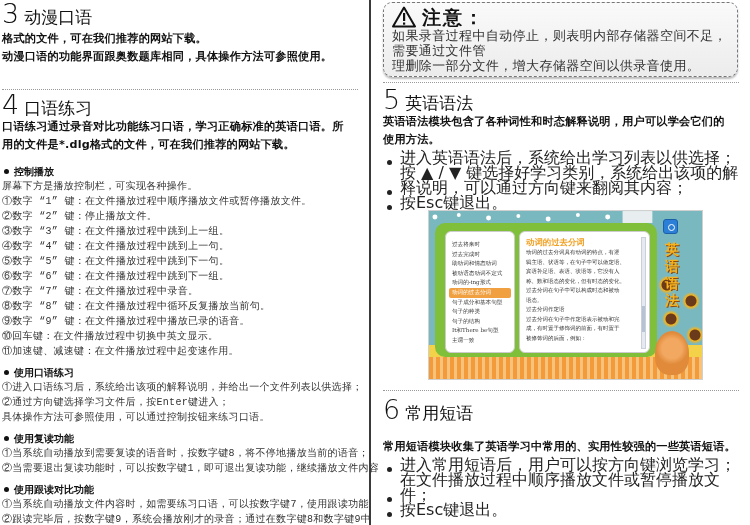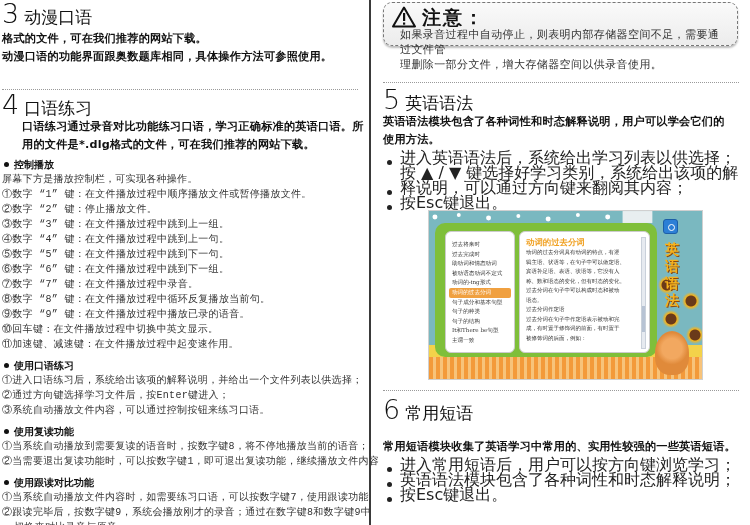--- a/index.html
+++ b/index.html
@@ -24,25 +24,25 @@
 
     .serif { font-family: Liberation Mono, monospace; font-size: 10px; line-height: 15px; color: #333; letter-spacing: 0.3px; white-space: nowrap; }
     .serif.indent { padding-left: 12px; }
 
     .bullets .b { display: flex; align-items: flex-end; font-size: 16px; line-height: 15px; color: #222; }
     .bullets .b .dot { flex: 0 0 auto; width: 5px; height: 5px; border-radius: 50%; background: #222; margin: 5px 8px 0 4px; }
     .bullets .b .txt { flex: 1; }
     .keyglyph { font-weight: bold; font-family: "DejaVu Serif", serif; }
 
     
-    .note { position: absolute; left: 6px; top: 2px; width: 355px; height: 44px; border: 1.5px dashed #777; border-radius: 9px; background: linear-gradient(#fafafa, #ececec); box-shadow: 0 2px 2px #bdbdbd; padding: 3px 8px; }
+    .note { position: absolute; left: 6px; top: 2px; width: 355px; height: 75px; border: 1.5px dashed #777; border-radius: 9px; background: linear-gradient(#fafafa, #ececec); box-shadow: 0 2px 2px #bdbdbd; padding: 3px 8px; }
     .note-head { display: flex; align-items: center; gap: 6px; }
     .warn-icon { width: 24px; height: 22px; }
     .note-title { font-weight: bold; font-size: 19px; line-height: 22px; color: #111; letter-spacing: 2px; }
-    .note-body { font-family: Liberation Mono, monospace; font-size: 11px; line-height: 15px; color: #333; letter-spacing: 0.4px; margin-left: 8px; }
+    .note-body { font-family: Liberation Serif, serif; font-size: 13px; line-height: 15px; color: #333; letter-spacing: 0.4px; }
 
     
     .shot { position: absolute; left: 51px; top: 210px; width: 275px; height: 170px; background: #7ab8c0; overflow: hidden; border: 1px solid #d0d0d0; }
     .shot .dotsrow { position: absolute; left: 0; top: 0; width: 100%; height: 14px; }
     .shot .green { position: absolute; left: 6px; top: 12px; width: 222px; height: 134px; background: #7fbf3a; border-radius: 10px; }
     .shot .stripes { position: absolute; left: 0; bottom: 0; width: 100%; height: 22px; background: repeating-linear-gradient(90deg, #f39a3a 0 4px, #f7c37a 4px 7px); }
     .shot .yellowstrip { position: absolute; left: 0; bottom: 22px; width: 100%; height: 12px; background: #f3d24a; }
     .shot .list-panel { position: absolute; left: 16px; top: 20px; width: 70px; height: 122px; background: #fff; border-radius: 6px; border: 1px solid #ccc; padding: 8px 3px; }
     .shot .list-item { font-family: "DejaVu Serif", serif; font-size: 5.6px; line-height: 9.6px; color: #333; white-space: nowrap; padding-left: 3px; }
     .shot .list-item.sel { background: #f0a040; color: #fff; border-radius: 2px; }
@@ -76,26 +76,26 @@
     </div>
   </div>
 
   <div class="dotted" style="position:absolute; left:2px; top:89px; width:356px;"></div>
 
   <div style="position:absolute; left:2px; top:93px; width:364px;">
     <div class="sec-head">
       <span class="sec-num">4</span>
       <span class="sec-title">口语练习</span>
     </div>
-    <div style="margin-top:0px;margin-left:20px;">
+    <div style="margin-top:0px;">
       <div class="lead">口语练习通过录音对比功能练习口语，学习正确标准的英语口语。所</div>
       <div class="lead">用的文件是*.dlg格式的文件，可在我们推荐的网站下载。</div>
     </div>
 
-    <div style="margin-top:3px;">
+    <div style="margin-top:10px;">
       <div class="subhead">
           <span class="dot"></span>
           <span>控制播放</span>
         </div>
       <div class="serif">屏幕下方是播放控制栏，可实现各种操作。</div>
       <div class="serif">①数字 “1” 键：在文件播放过程中顺序播放文件或暂停播放文件。</div>
       <div class="serif">②数字 “2” 键：停止播放文件。</div>
       <div class="serif">③数字 “3” 键：在文件播放过程中跳到上一组。</div>
       <div class="serif">④数字 “4” 键：在文件播放过程中跳到上一句。</div>
       <div class="serif">⑤数字 “5” 键：在文件播放过程中跳到下一句。</div>
@@ -107,21 +107,21 @@
       <div class="serif">⑪加速键、减速键：在文件播放过程中起变速作用。</div>
     </div>
 
     <div style="margin-top:6px;">
       <div class="subhead">
           <span class="dot"></span>
           <span>使用口语练习</span>
         </div>
       <div class="serif">①进入口语练习后，系统给出该项的解释说明，并给出一个文件列表以供选择；</div>
       <div class="serif">②通过方向键选择学习文件后，按Enter键进入；</div>
-      <div class="serif">③系统自动播放文件内容，可以通过控制按钮来练习口语。</div>
+      <div class="serif">具体操作方法可参照使用，可以通过控制按钮来练习口语。</div>
     </div>
 
     <div style="margin-top:6px;">
       <div class="subhead">
           <span class="dot"></span>
           <span>使用复读功能</span>
         </div>
       <div class="serif">①当系统自动播放到需要复读的语音时，按数字键8，将不停地播放当前的语音；</div>
       <div class="serif">②当需要退出复读功能时，可以按数字键1，即可退出复读功能，继续播放文件内容</div>
     </div>
@@ -243,21 +243,21 @@
     <div style="margin-top:14px;font-family:Liberation Serif, serif;">
       <div class="lead">常用短语模块收集了英语学习中常用的、实用性较强的一些英语短语。</div>
     </div>
     <div class="bullets" style="margin-top:2px;">
       <div class="b">
           <span class="dot"></span>
           <span class="txt">进入常用短语后，用户可以按方向键浏览学习；</span>
         </div>
       <div class="b">
           <span class="dot"></span>
-          <span class="txt">英语语法模块包含了各种词性和时态解释说明；</span>
+          <span class="txt">在文件播放过程中顺序播放文件或暂停播放文件；</span>
         </div>
       <div class="b">
           <span class="dot"></span>
           <span class="txt">按Esc键退出。</span>
         </div>
     </div>
   </div>
 </div>
 
 </body></html>

